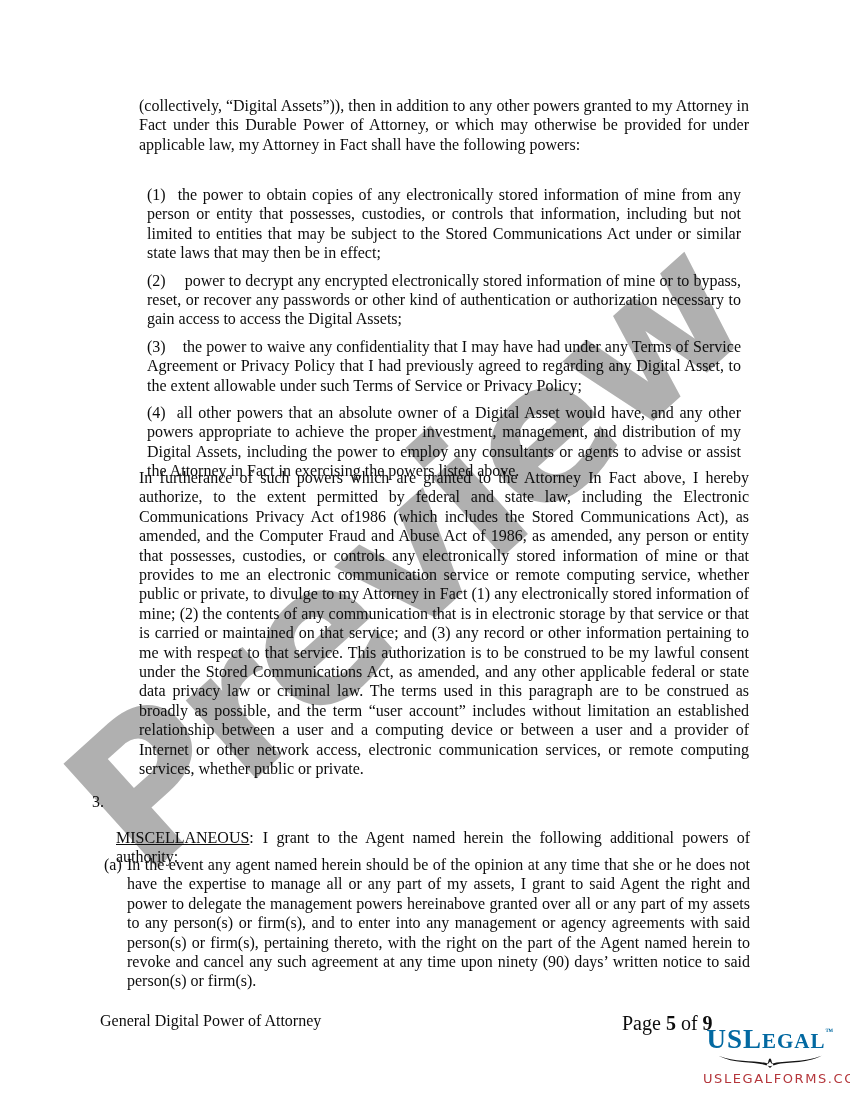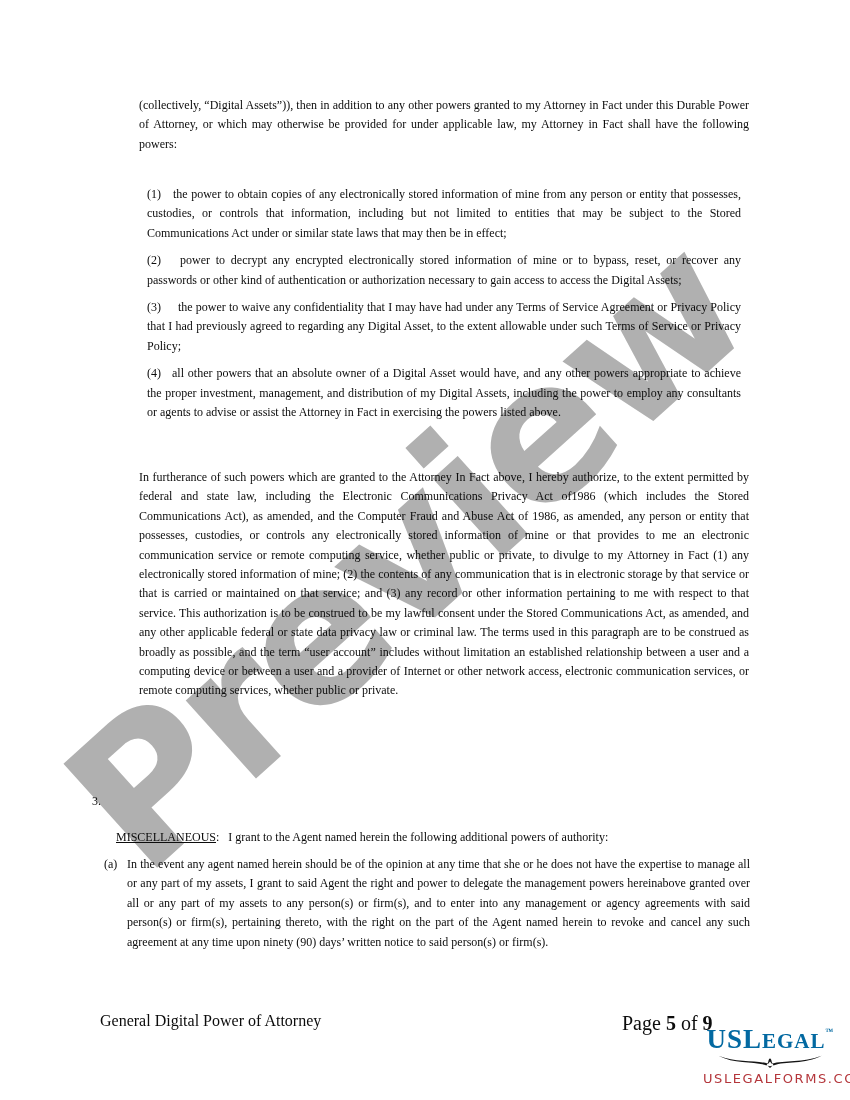--- a/index.html
+++ b/index.html
@@ -21,21 +21,21 @@
     letter-spacing:-6px;
     color:#a8a8a8;
     opacity:0.9;
     z-index:0;
     white-space:nowrap;
     user-select:none;
   }
   .content{position:relative;z-index:1;}
   .blk{
     position:absolute;
-    font-size:12px;
+    font-size:16px;
     line-height:19.4px;
     text-align:justify;
   }
   .para1{left:139px;top:96px;width:610px;}
   .items{left:139px;top:177px;width:610px;}
   .items p{margin:8px;}
   .items p .lbl{display:inline;}
   .items p:nth-of-type(1) .lbl{padding-right:12px;}
   .items p:nth-of-type(2) .lbl{padding-right:19px;}
   .items p:nth-of-type(3) .lbl{padding-right:17px;}

